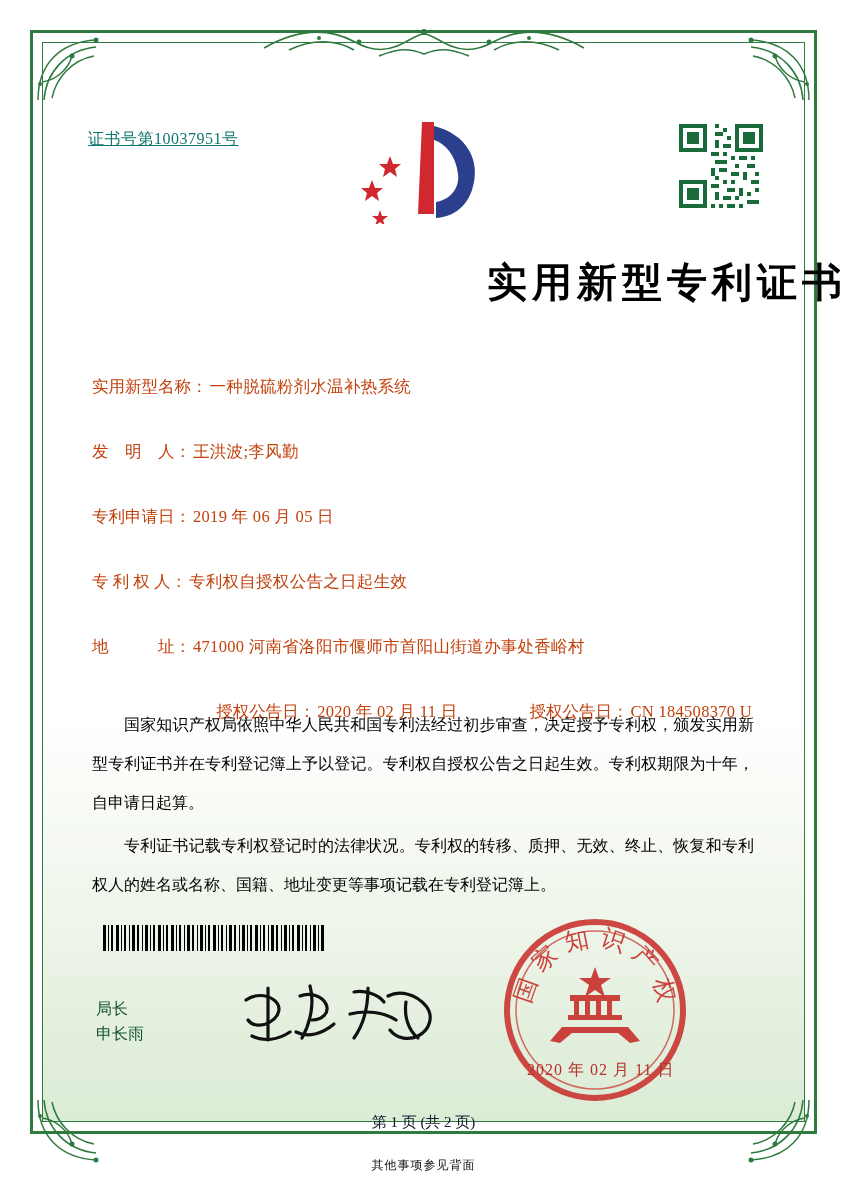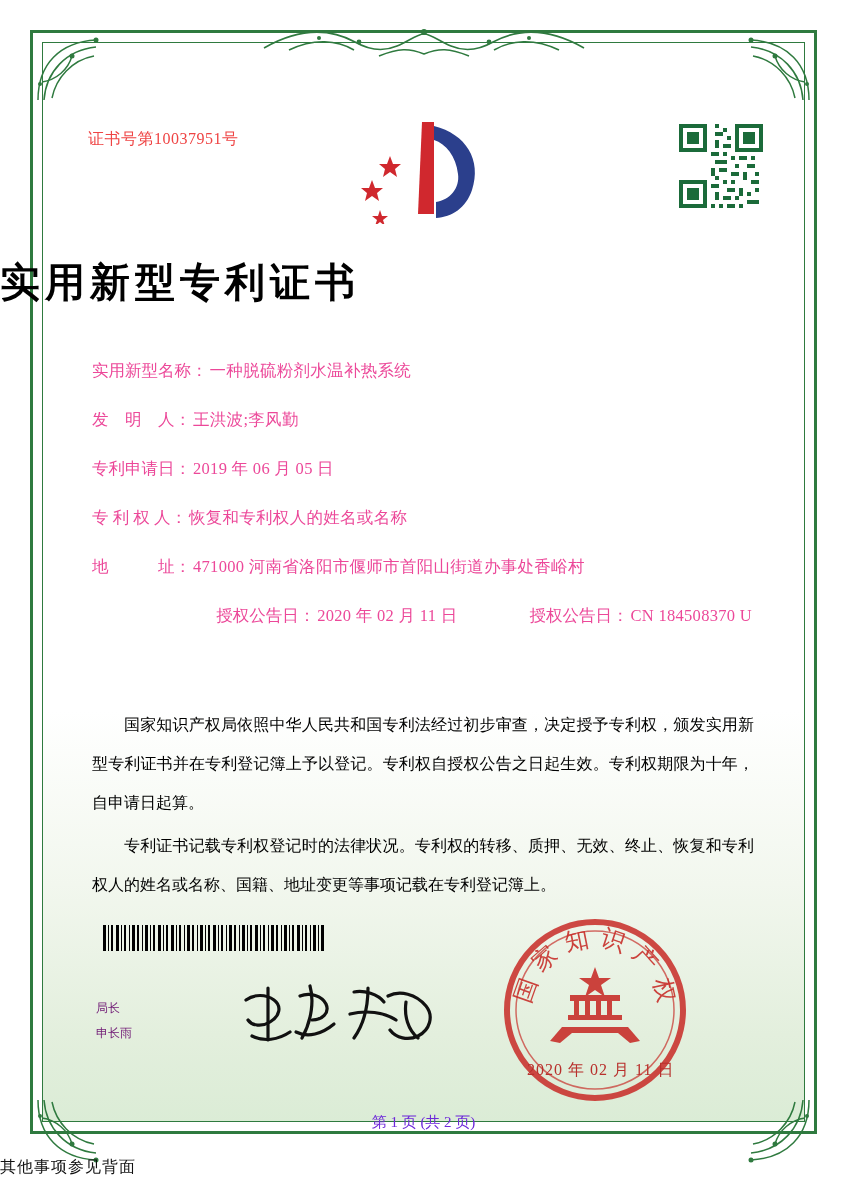--- a/index.html
+++ b/index.html
@@ -56,70 +56,72 @@
     width: 330px;
     height: 44px;
     pointer-events: none;
   }
   
   .cert-no {
     position: absolute;
     left: 88px;
     top: 129px;
     font-size: 16px;
-    color: #ef4444;
+    color: #0f766e;
     letter-spacing: 0.5px;
+    text-decoration: underline;
   }
   .logo {
     position: absolute;
     left: 360px;
     top: 118px;
     width: 130px;
     height: 106px;
   }
   .qr {
     position: absolute;
     right: 84px;
     top: 124px;
     width: 84px;
     height: 84px;
   }
   .title {
     position: absolute;
     left: 0;
     right: 0;
     top: 255px;
-    text-align: left;
+    text-align: right;
     font-size: 40px;
     font-weight: bold;
     letter-spacing: 5px;
     color: #000;
     font-family: "Liberation Serif","DejaVu Serif",serif;
   }
   
   .fields {
     position: absolute;
     left: 92px;
     top: 360px;
     width: 660px;
   }
   .field-row {
     display: flex;
     align-items: baseline;
     margin-bottom: 27px;
     font-size: 16.5px;
-    color: #ec4899;
+    color: #c2410c;
   }
   .field-label {
     white-space: pre;
     flex: 0 0 auto;
   }
   .field-value {
     margin-left: 2px;
     letter-spacing: 0.3px;
+    margin-top: 16px;
   }
   .field-row.dual { justify-content: flex-end; }
   .field-row .spacer { display:inline-block; width: 72px; }
   
   .paras {
     position: absolute;
     left: 92px;
     top: 705px;
     width: 662px;
     font-size: 16px;
@@ -134,23 +136,23 @@
     left: 103px;
     top: 925px;
     width: 222px;
     height: 26px;
   }
   
   .sig-label {
     position: absolute;
     left: 96px;
     top: 996px;
-    font-size: 12px;
+    font-size: 16px;
     line-height: 25px;
-    color: #701a75;
+    color: #14532d;
   }
   .sig-script {
     position: absolute;
     left: 238px;
     top: 980px;
     width: 200px;
     height: 70px;
   }
   
   .seal {
@@ -168,27 +170,28 @@
     color: #b8302c;
     letter-spacing: 1px;
   }
   
   .page-no {
     position: absolute;
     left: 0; right: 0;
     top: 1113px;
     text-align: center;
     font-size: 15px;
-    color: #6d28d9;
+    color: #0f172a;
   }
   .footer-note {
     position: absolute;
     left: 0; right: 0;
     top: 1157px;
-    font-size: 16px;
+    text-align: center;
+    font-size: 12px;
     color: #111;
     letter-spacing: 1px;
   }
 </style>
 </head>
 <body>
 
 <div class="page">
 
   <div class="border-outer"></div>
@@ -359,21 +362,21 @@
     <div class="field-row">
       <span class="field-label">发　明　人：</span>
       <span class="field-value">王洪波;李风勤</span>
     </div>
     <div class="field-row">
       <span class="field-label">专利申请日：</span>
       <span class="field-value">2019 年 06 月 05 日</span>
     </div>
     <div class="field-row">
       <span class="field-label">专 利 权 人：</span>
-      <span class="field-value">恢复和专利权人的姓名或名称</span>
+      <span class="field-value">专利权自授权公告之日起生效</span>
     </div>
     <div class="field-row">
       <span class="field-label">地　　　址：</span>
       <span class="field-value">471000 河南省洛阳市偃师市首阳山街道办事处香峪村</span>
     </div>
     <div class="field-row dual">
       <span class="field-label">授权公告日：</span>
       <span class="field-value">2020 年 02 月 11 日</span>
       <span class="spacer"></span>
       <span class="field-label">授权公告日：</span>

